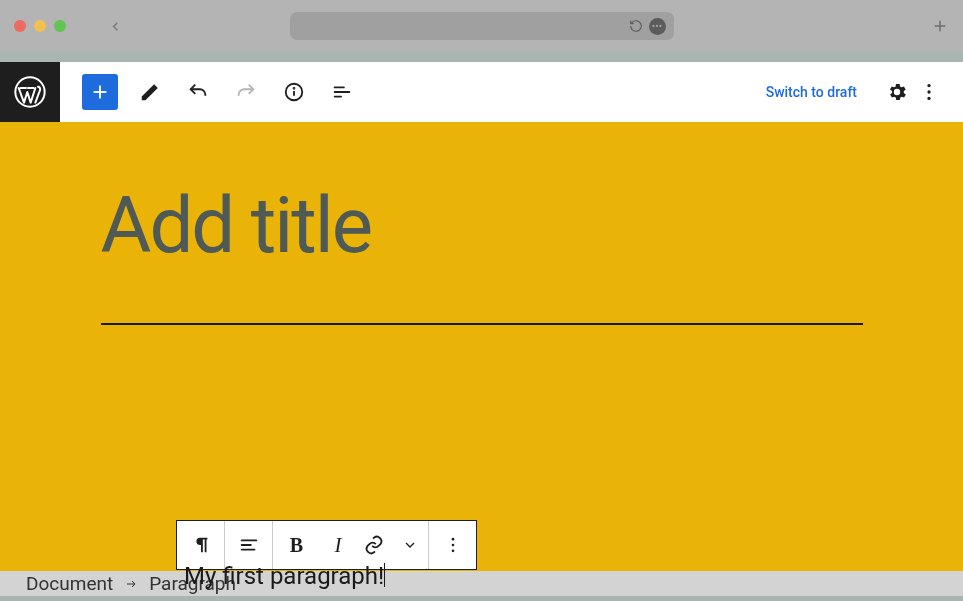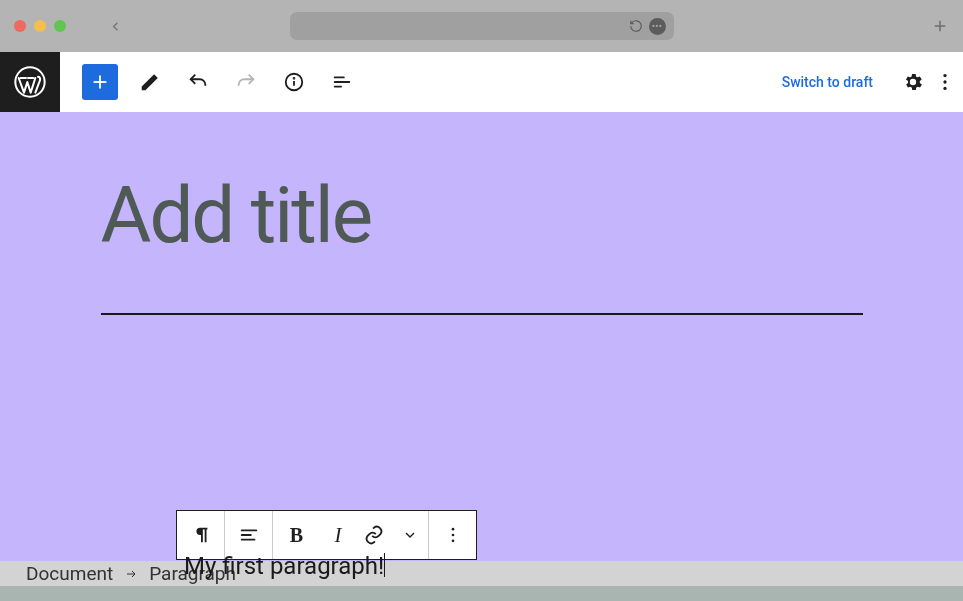--- a/index.html
+++ b/index.html
@@ -12,32 +12,32 @@
     .tl-red { background: #ec6a5e; }
     .tl-yellow { background: #f5bf4f; }
     .tl-green { background: #61c554; }
     .nav-back { margin-left: 42px; color: #7a7a7a; display:flex; }
     .url-bar { position: absolute; left: 50%; transform: translateX(-50%); width: 384px; height: 28px; background: #a0a0a0; border-radius: 7px; display: flex; align-items: center; justify-content: flex-end; padding: 0 8px; gap: 6px; }
     .url-icon { color: #5c5c5c; display:flex; }
     .url-ellipsis { background:#5c5c5c; color:#a0a0a0; width:17px; height:17px; border-radius:50%; display:flex; align-items:center; justify-content:center; font-size:9px; letter-spacing:0.3px; font-weight:bold; }
     .new-tab { position:absolute; right:14px; color:#6c6c6c; display:flex; }
 
     
-    .editor-header { height: 60px; background: #fff; display: flex; align-items: center; padding-right: 2px; }
+    .editor-header { height: 60px; background: #fff; display: flex; align-items: center; padding-right: 18px; margin-top: 10px; }
     .wp-logo { width: 60px; height: 60px; background: #1e1e1e; display:flex; align-items:center; justify-content:center; }
     .header-left { display:flex; align-items:center; padding-left: 22px; gap: 16px; }
     .add-btn { width: 36px; height: 36px; background:#1e6bde; border-radius:3px; display:flex; align-items:center; justify-content:center; color:#fff; }
     .header-icon-btn { width:32px; height:32px; display:flex; align-items:center; justify-content:center; color:#1e1e1e; }
     .header-icon-btn.disabled { color:#b5b5b5; }
     .header-spacer { flex:1; }
     .header-link { color:#1e6bde; font-size:14px; font-weight:500; padding:0 12px; height:36px; display:flex; align-items:center; }
     .update-btn { background:#1e6bde; color:#fff; font-size:14px; font-weight:500; height:36px; padding:0 14px; border-radius:3px; display:flex; align-items:center; margin-left:6px; }
 
     
-    .canvas { background:#c4b5fd; height:449px; position:relative; padding-top:58px; }
+    .canvas { background:#eab308; height:449px; position:relative; padding-top:58px; }
     .title-input { margin:0 auto; width:762px; font-size:78px; font-weight:400; color:#4f5a57; letter-spacing:-2px; }
     .divider { margin:52px auto 0; width:762px; height:2px; background:#1a1a1a; }
 
     
     .block-toolbar { position:absolute; top:398px; left:176px; display:flex; background:#fff; border:1px solid #1e1e1e; }
     .bt-group { display:flex; border-right:1px solid #ccc; }
     .bt-group:last-child { border-right:none; }
     .bt-btn { width:47px; height:48px; display:flex; align-items:center; justify-content:center; color:#1e1e1e; }
     .bt-btn.bold-btn { font-weight:800; font-size:20px; font-family:serif; }
     .bt-btn.italic-btn { font-style:italic; font-family:serif; font-size:21px; }

